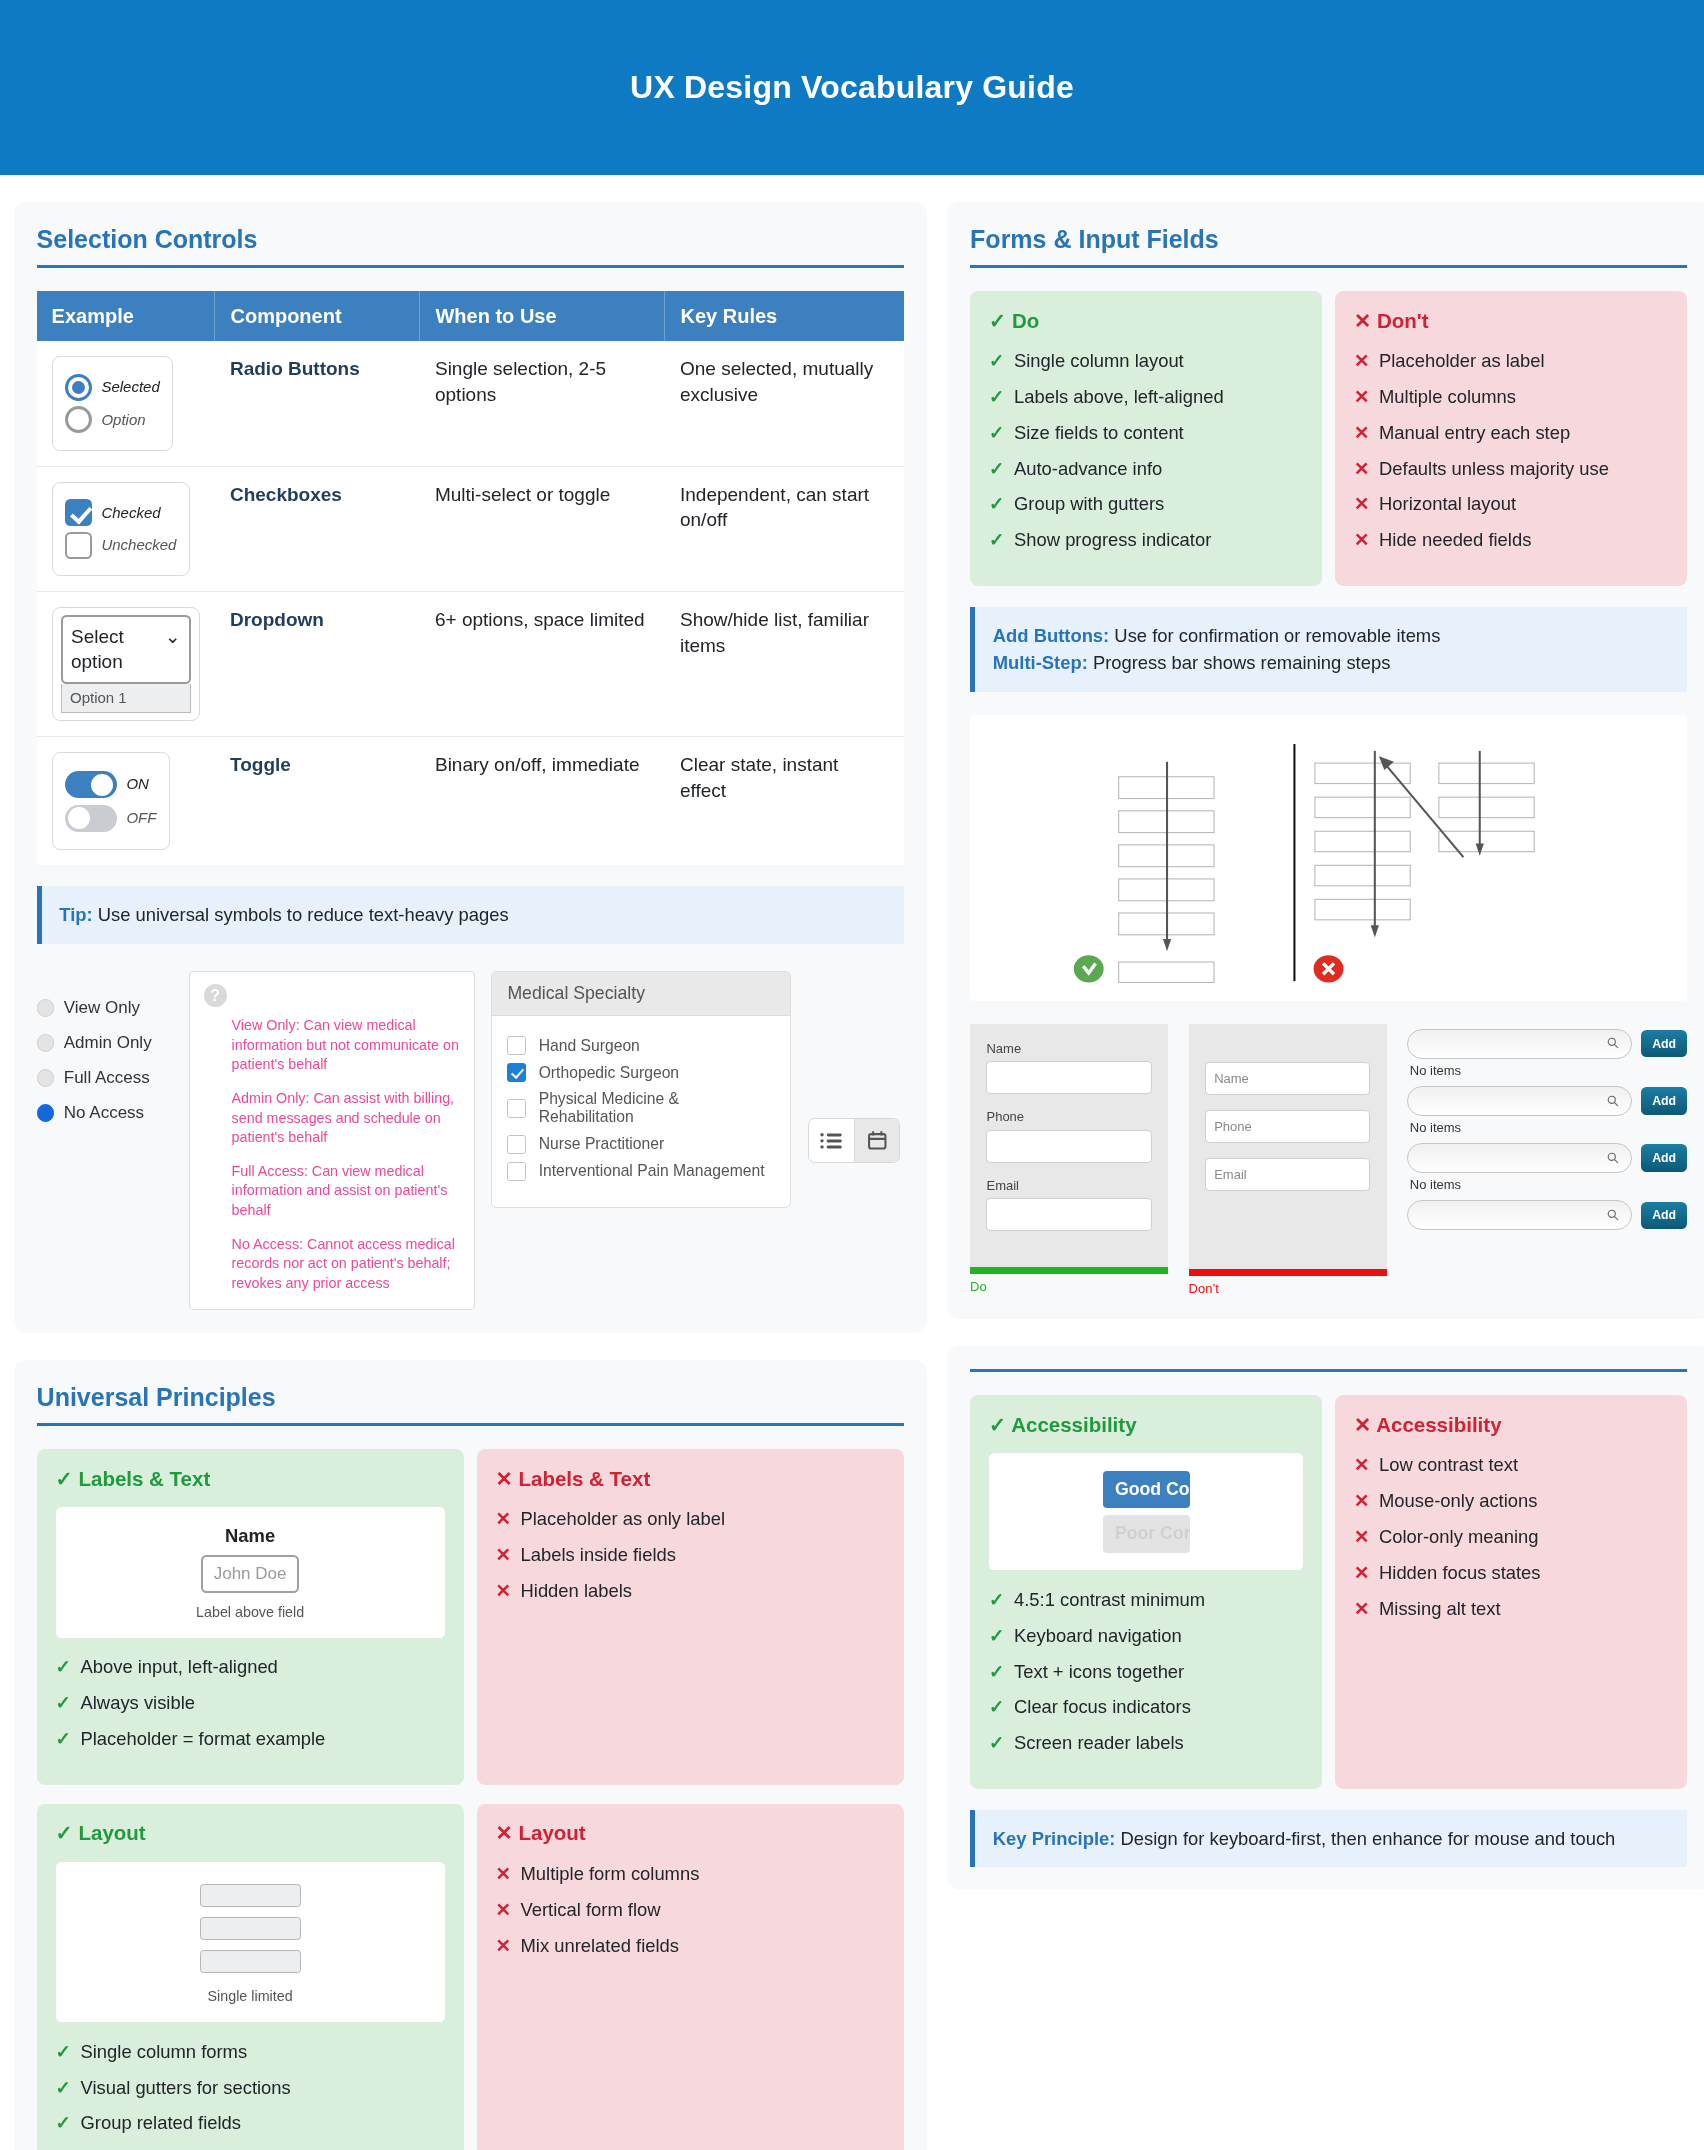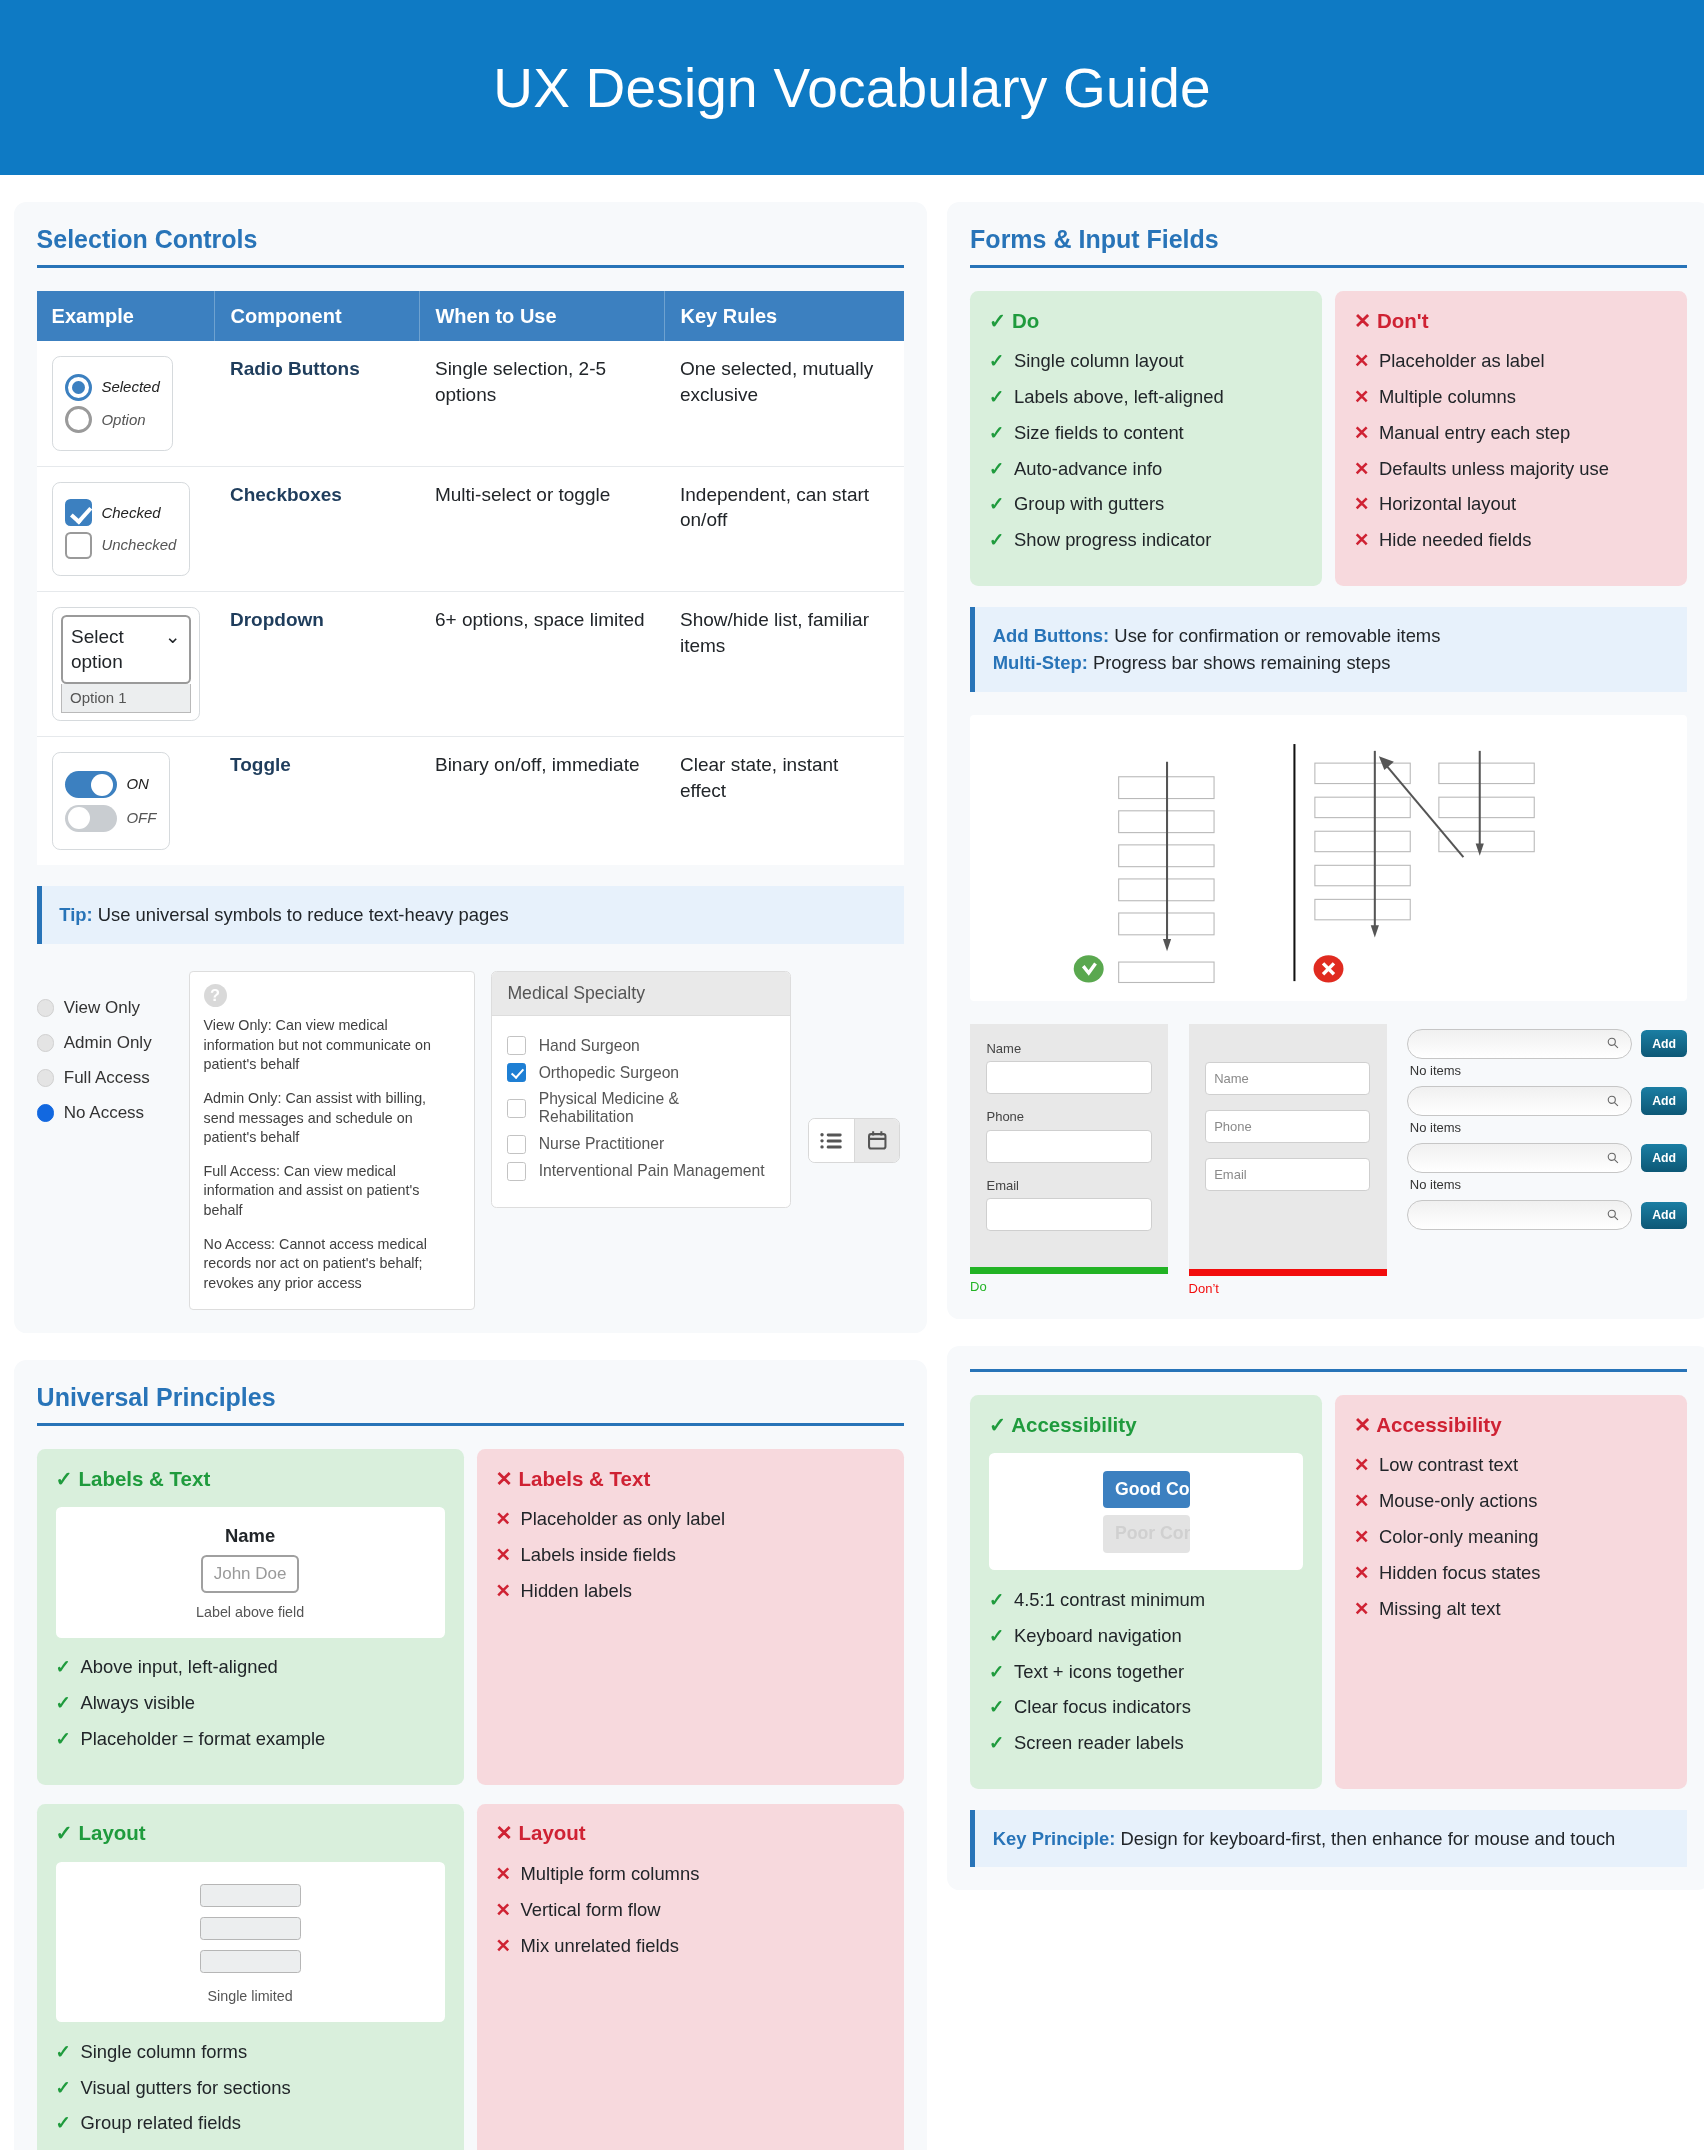--- a/index.html
+++ b/index.html
@@ -11,21 +11,21 @@
   }
   .page { width:1704px; min-height:2151px; position:relative; background:#fff; }
 
   
   .app-header {
     background:#0e7ac4;
     height:175px;
     display:flex; align-items:center; justify-content:center;
   }
   .app-title {
-    color:#fff; font-size:55px; font-weight:normal; letter-spacing:0.2px;
+    color:#fff; font-size:32px; font-weight:bold; letter-spacing:0.2px;
   }
 
   
   .grid {
     display:grid;
     grid-template-columns: 913px 763px;
     column-gap:20.5px;
     padding:27px 13.6px 27px 13.6px;
     align-items:start;
   }
@@ -108,21 +108,21 @@
   .acc-dot.on { background:#1268e0; border-color:#1268e0; }
   .acc-lab { font-size:17px; color:#333; }
   .acc-desc {
     flex:none; width:286px; background:#fff; border:1.4px solid #ddd; border-radius:4.1px;
     padding:12.3px 13.6px 16.4px 13.6px;
   }
   .qmark {
     width:23px;height:23px;border-radius:50%;background:#d9d9d9;color:#fff;
     font-size:16.4px;font-weight:bold;display:flex;align-items:center;justify-content:center;margin-bottom:9.5px;
   }
-  .acc-desc p { font-size:14.3px; color:#404040; line-height:1.35; margin-bottom:15px; }
+  .acc-desc p { font-size:14.3px; color:#ec4899; line-height:1.35; margin-bottom:15px;margin-left:28px; }
   .acc-desc p:last-child { margin-bottom:0; }
 
   .spec-card { width:300px; background:#fff; border:1.4px solid #ddd; border-radius:5.5px; overflow:hidden; }
   .spec-head { background:#e9e9e9; padding:11px 15px; font-size:17.7px; color:#555; border-bottom:1.4px solid #ddd; }
   .spec-body { padding:12.3px 15px 17.7px 15px; }
   .spec-item { display:flex; align-items:center; gap:12.3px; margin:8.2px 0; }
   .spec-cb { width:19px;height:19px;border:1.4px solid #c3c3c3;border-radius:2.7px;background:#fff;flex:none; }
   .spec-cb.on { background:#1e7fd4; border-color:#1e7fd4; position:relative; }
   .spec-cb.on::after{content:"";position:absolute;left:6.1px;top:1.4px;width:4.8px;height:10.2px;border:solid #fff;border-width:0 2px 2px 0;transform:rotate(42deg);}
   .spec-lab { font-size:15.7px; color:#555; }

